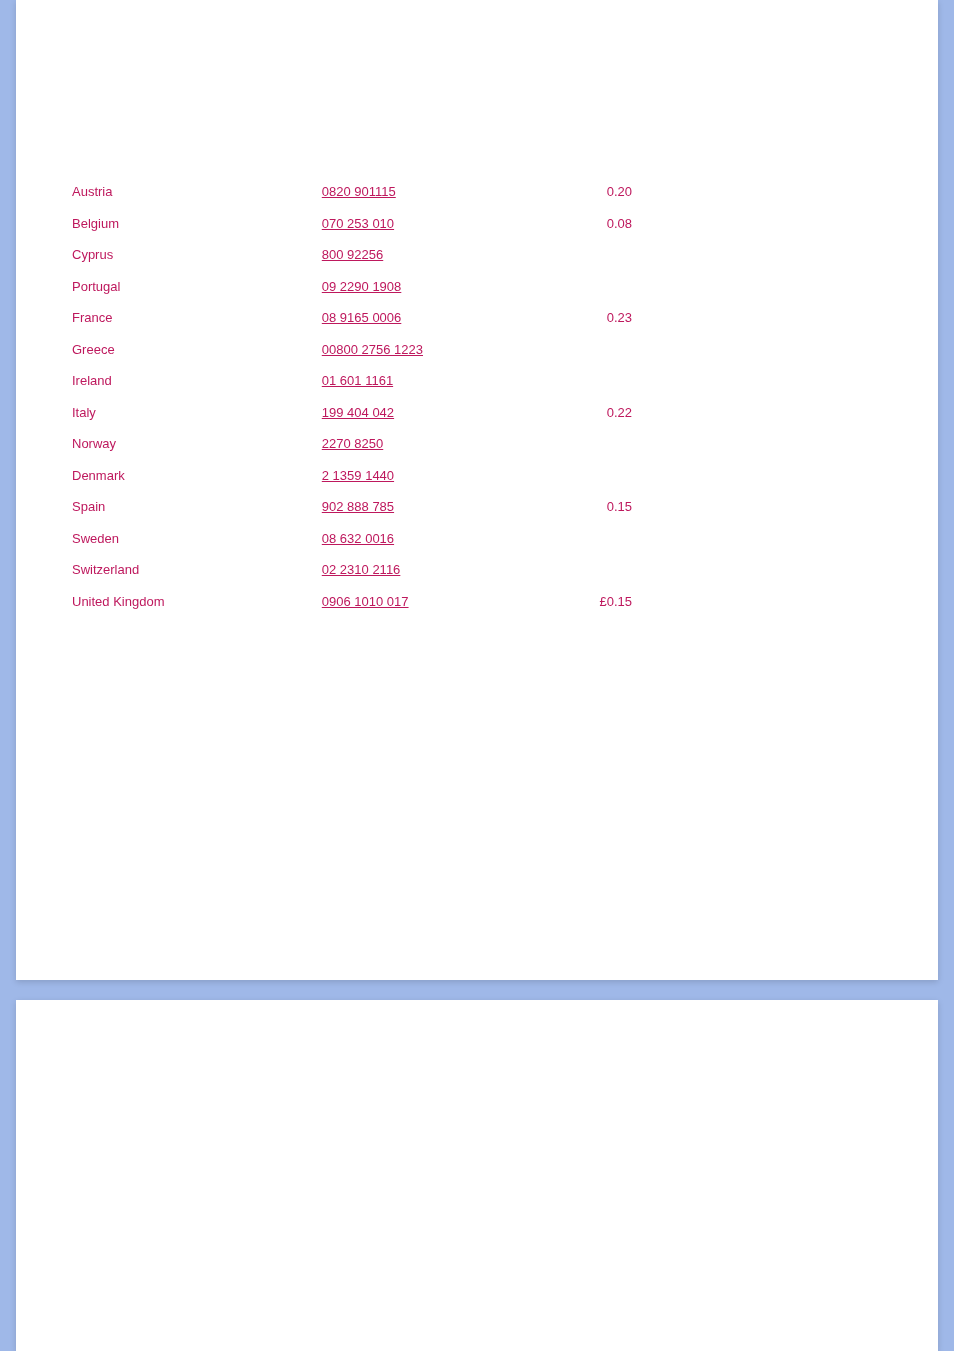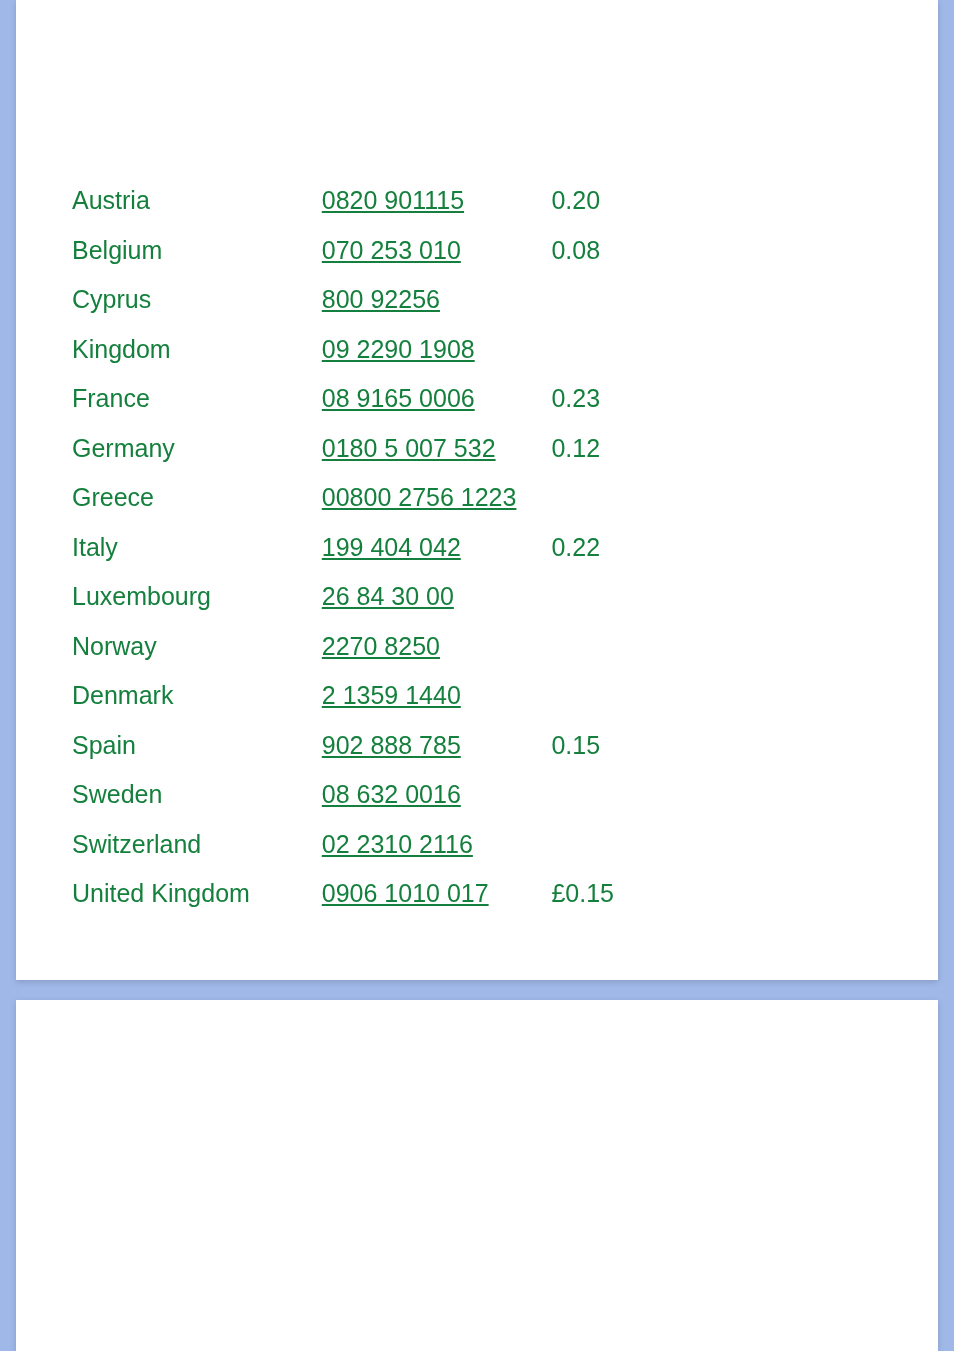--- a/index.html
+++ b/index.html
@@ -27,28 +27,28 @@
       display: table;
       border-collapse: collapse;
       width: 560px;
     }
     .row {
       display: table-row;
     }
     .cell {
       display: table-cell;
       padding: 6px 0;
-      font-size: 25px;
-      color: #15803d;
+      font-size: 13px;
+      color: #be185d;
       line-height: 1.5;
       vertical-align: top;
     }
     .cell-country { width: 248px; }
     .cell-number  { width: 228px; text-decoration: underline; }
-    .cell-cost    { width: 80px; text-align: left; }
+    .cell-cost    { width: 80px; text-align: right; }
     .next-page {
       position: absolute;
       left: 16px;
       top: 1000px;
       width: 922px;
       height: 351px;
       background: #ffffff;
       box-shadow: 0 2px 6px rgba(0,0,0,0.15);
     }
   </style>
@@ -67,48 +67,43 @@
           <div class="cell cell-country">Belgium</div>
           <div class="cell cell-number">070 253 010</div>
           <div class="cell cell-cost">0.08</div>
         </div>
         <div class="row">
           <div class="cell cell-country">Cyprus</div>
           <div class="cell cell-number">800 92256</div>
           <div class="cell cell-cost"></div>
         </div>
         <div class="row">
-          <div class="cell cell-country">Kingdom</div>
+          <div class="cell cell-country">Portugal</div>
           <div class="cell cell-number">09 2290 1908</div>
           <div class="cell cell-cost"></div>
         </div>
         <div class="row">
           <div class="cell cell-country">France</div>
           <div class="cell cell-number">08 9165 0006</div>
           <div class="cell cell-cost">0.23</div>
         </div>
         <div class="row">
-          <div class="cell cell-country">Germany</div>
-          <div class="cell cell-number">0180 5 007 532</div>
-          <div class="cell cell-cost">0.12</div>
+          <div class="cell cell-country">Greece</div>
+          <div class="cell cell-number">00800 2756 1223</div>
+          <div class="cell cell-cost"></div>
         </div>
         <div class="row">
-          <div class="cell cell-country">Greece</div>
-          <div class="cell cell-number">00800 2756 1223</div>
+          <div class="cell cell-country">Ireland</div>
+          <div class="cell cell-number">01 601 1161</div>
           <div class="cell cell-cost"></div>
         </div>
         <div class="row">
           <div class="cell cell-country">Italy</div>
           <div class="cell cell-number">199 404 042</div>
           <div class="cell cell-cost">0.22</div>
-        </div>
-        <div class="row">
-          <div class="cell cell-country">Luxembourg</div>
-          <div class="cell cell-number">26 84 30 00</div>
-          <div class="cell cell-cost"></div>
         </div>
         <div class="row">
           <div class="cell cell-country">Norway</div>
           <div class="cell cell-number">2270 8250</div>
           <div class="cell cell-cost"></div>
         </div>
         <div class="row">
           <div class="cell cell-country">Denmark</div>
           <div class="cell cell-number">2 1359 1440</div>
           <div class="cell cell-cost"></div>

